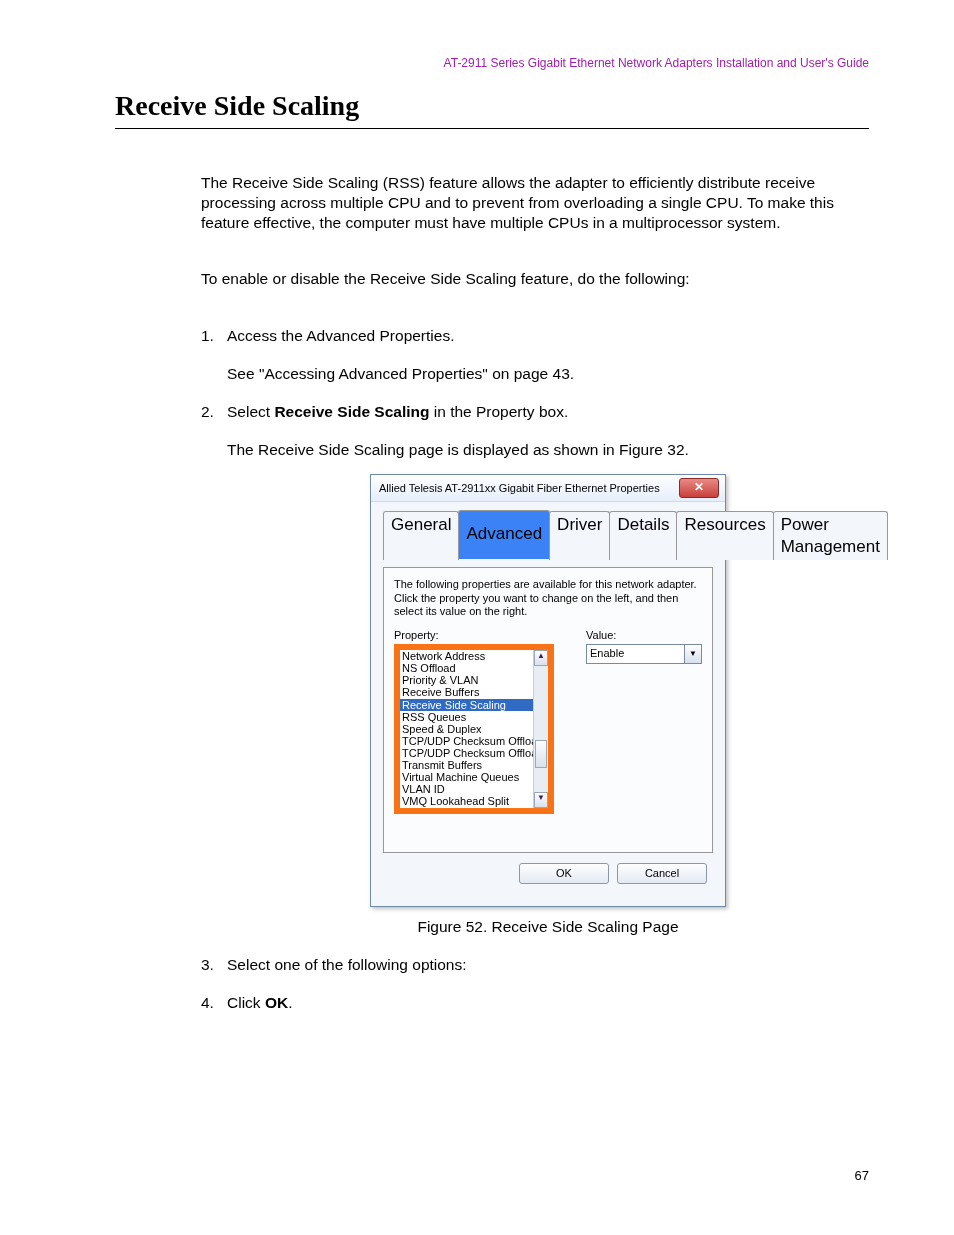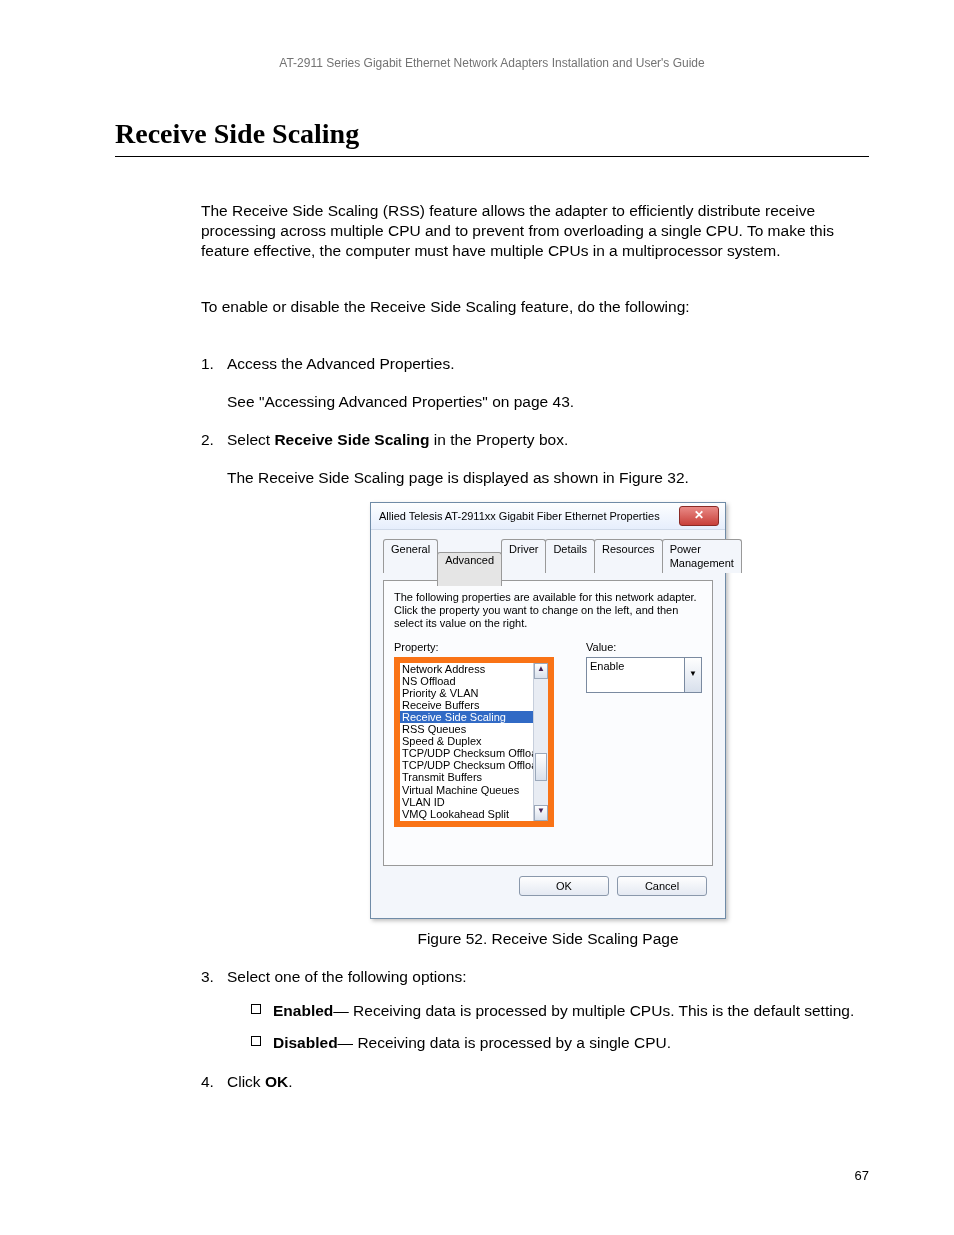--- a/index.html
+++ b/index.html
@@ -11,24 +11,24 @@
     color: #000;
     width: 954px;
   }
   .page {
     padding: 56px 85px 40px 115px;
     box-sizing: border-box;
     position: relative;
     min-height: 1235px;
   }
   .running-header {
-    text-align: center;
+    text-align: right;
     font-size: 12px;
-    color: #737373;
-    margin-bottom: 48px;
+    color: #a21caf;
+    margin-bottom: 20px;
   }
   .section-title {
     font-family: "Times New Roman", Times, serif;
     font-size: 28px;
     font-weight: bold;
     border-bottom: 1px solid #000;
     padding-bottom: 6px;
     margin-bottom: 44px;
   }
   .body-col {
@@ -103,39 +103,39 @@
     color: #fff;
     font-weight: bold;
     font-size: 12px;
     margin-right: 2px;
   }
   .win-body {
     padding: 8px 12px 12px 12px;
   }
   .tabstrip {
     display: flex;
-    font-size: 11px;
+    font-size: 17px;
     margin-bottom: 8px;
   }
   .tab {
     border: 1px solid #999;
     border-bottom: none;
     padding: 2px 7px;
     background: #f3f6fb;
     border-radius: 3px 3px 0 0;
     margin-right: -1px;
     position: relative;
     top: 1px;
     color: #000;
   }
   .tab.active {
-    background: #e5e5e5;
+    background: #3b82f6;
     z-index: 2;
-    top: 14px;
-    padding-top: 0;
+    top: 0;
+    padding-top: 12px;
   }
   .tab-panel {
     border: 1px solid #999;
     background: #fbfcfe;
     padding: 10px 10px 6px 10px;
     min-height: 268px;
   }
   .desc {
     font-size: 11px;
     margin-bottom: 10px;
@@ -187,21 +187,21 @@
   .scroll-thumb {
     position:absolute;
     right:1px; left:1px;
     top: 90px;
     height: 26px;
     background: linear-gradient(#fefefe,#d8e0ec);
     border: 1px solid #9ba8ba;
   }
   .combo {
     display: flex;
-    height: 36px;
+    height: 20px;
     justify-content: center;
   }
   .combo-input {
     flex:1;
     border: 1px solid #7a8aa0;
     border-right: none;
     background: #fff;
     font-size: 11px;
     padding: 1px 3px;
     box-sizing: border-box;
@@ -341,30 +341,20 @@
                 <div class="dlg-btn">Cancel</div>
               </div>
             </div>
           </div>
         </div>
         <div class="figure-caption">Figure 52. Receive Side Scaling Page</div>
       </li>
 
       <li>
         <span class="step-num">3.</span><span class="step-body">Select one of the following options:</span>
-        <ul class="opts">
-          <li>
-            <span class="opt-marker"></span>
-            <span class="bold">Enabled</span><span>— Receiving data is processed by multiple CPUs. This is the default setting.</span>
-          </li>
-          <li>
-            <span class="opt-marker"></span>
-            <span class="bold">Disabled</span><span>— Receiving data is processed by a single CPU.</span>
-          </li>
-        </ul>
       </li>
 
       <li>
         <span class="step-num">4.</span><span class="step-body"><span>Click </span><span class="bold">OK</span><span>.</span></span>
       </li>
     </ol>
   </div>
 
   <div class="page-num">67</div>
 </div>

